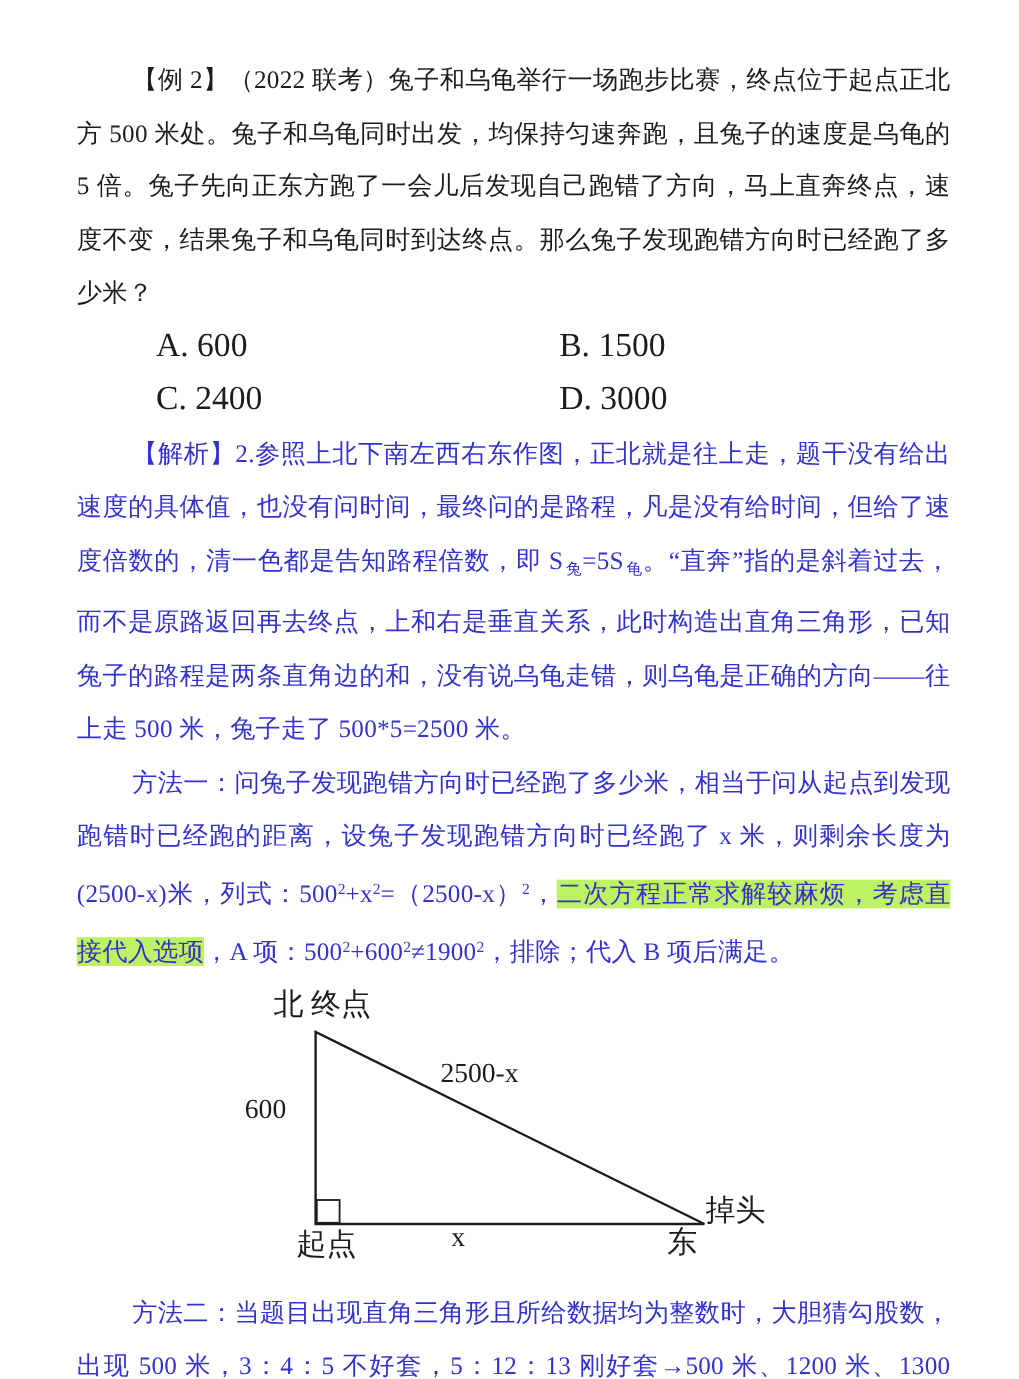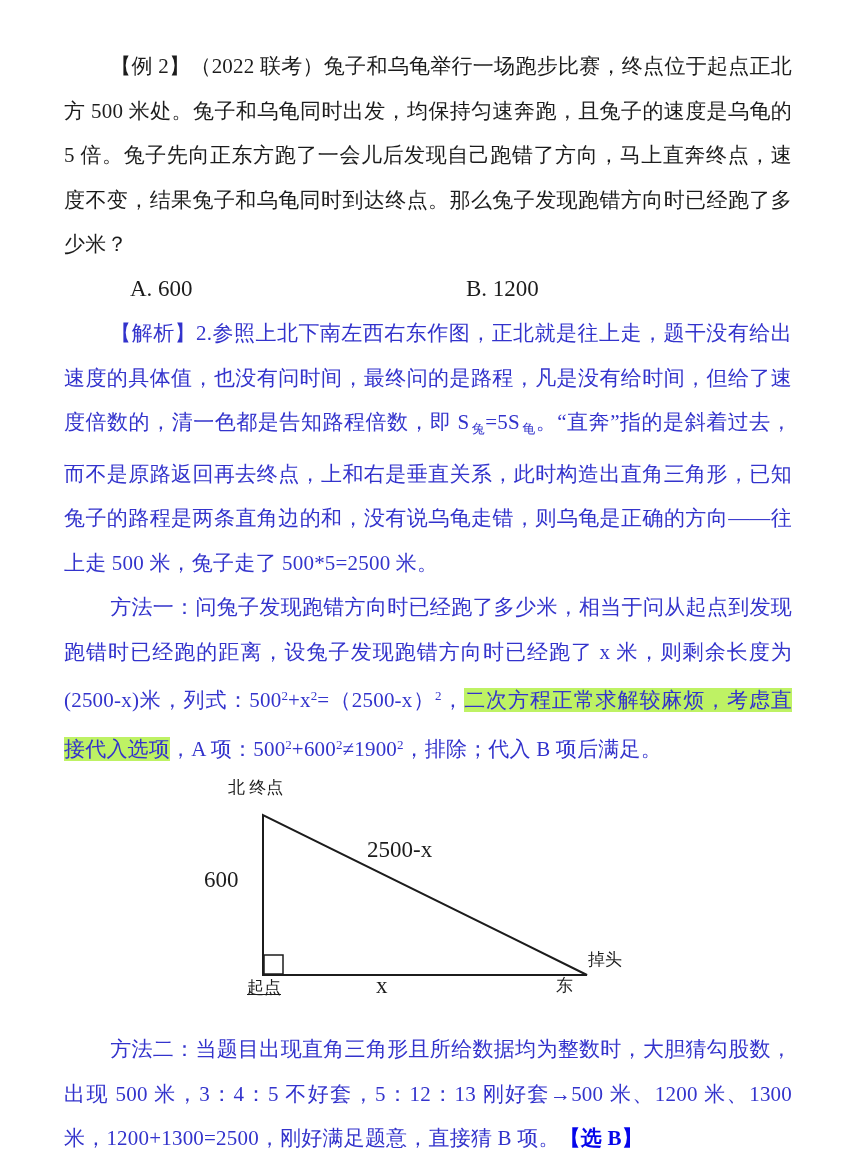--- a/index.html
+++ b/index.html
@@ -21,21 +21,21 @@
     margin: 0;
     font-size: 21px;
     line-height: 44.5px;
     text-align: justify;
     text-indent: 2.2em;
     letter-spacing: 0.2px;
   }
   .blue { color: #3333cc; }
   .opt-row {
     position: relative;
-    font-size: 23px;
+    font-size: 28px;
     line-height: 44.5px;
     height: 44.5px;
   }
   .optA { margin-left: 66px; }
   .optB { position: absolute; left: 402px; top: 0; }
   .sup {
     font-size: 13px;
     vertical-align: 7px;
     letter-spacing: 0;
   }
@@ -46,60 +46,64 @@
   }
   .hl { background: #bef264; }
   .answer { font-weight: bold; color: #0505ea; }
   .diagram {
     position: relative;
     height: 252px;
     margin-top: 4px;
   }
   .dlabel {
     position: absolute;
-    font-size: 17px;
+    font-size: 25px;
     color: #1c1c1c;
     white-space: nowrap;
     line-height: 1.1;
   }
   .dnum { font-size: 23px; text-align: right; }
   .tri-svg { position: absolute; left: 171px; top: 36px; }
 </style>
 </head>
 <body>
 
 <div class="page">
   <div class="content">
 
     <p class="para">
       <span>【例 2】（2022 联考）兔子和乌龟举行一场跑步比赛，终点位于起点正北方 500 米处。兔子和乌龟同时出发，均保持匀速奔跑，且兔子的速度是乌龟的 5 倍。兔子先向正东方跑了一会儿后发现自己跑错了方向，马上直奔终点，速度不变，结果兔子和乌龟同时到达终点。那么兔子发现跑错方向时已经跑了多少米？</span>
     </p>
 
     <div class="opt-row">
       <span class="optA">A. 600</span>
-      <span class="optB">B. 1200</span>
+      <span class="optB">B. 1500</span>
+    </div>
+    <div class="opt-row">
+      <span class="optA">C. 2400</span>
+      <span class="optB">D. 3000</span>
     </div>
 
     <p class="para blue">
       <span>【解析】2.参照上北下南左西右东作图，正北就是往上走，题干没有给出速度的具体值，也没有问时间，最终问的是路程，凡是没有给时间，但给了速度倍数的，清一色都是告知路程倍数，即 S</span><span class="sub">兔</span><span>=5S</span><span class="sub">龟</span><span>。“直奔”指的是斜着过去，而不是原路返回再去终点，上和右是垂直关系，此时构造出直角三角形，已知兔子的路程是两条直角边的和，没有说乌龟走错，则乌龟是正确的方向——往上走 500 米，兔子走了 500*5=2500 米。</span>
     </p>
 
     <p class="para blue">
       <span>方法一：问兔子发现跑错方向时已经跑了多少米，相当于问从起点到发现跑错时已经跑的距离，设兔子发现跑错方向时已经跑了 x 米，则剩余长度为(2500-x)米，列式：500</span><span class="sup">2</span><span>+x</span><span class="sup">2</span><span>=（2500-x）</span><span class="sup">2</span><span>，</span><span class="hl">二次方程正常求解较麻烦，考虑直接代入选项</span><span>，A 项：500</span><span class="sup">2</span><span>+600</span><span class="sup">2</span><span>≠1900</span><span class="sup">2</span><span>，排除；代入 B 项后满足。</span>
     </p>
 
     <div class="diagram">
       <svg class="tri-svg" width="370" height="180" viewBox="0 0 370 180">
         <polygon points="28,4 28,164 352,164" fill="none" stroke="#1c1c1c" stroke-width="2"></polygon>
         <rect x="29" y="144" width="19" height="19" fill="none" stroke="#1c1c1c" stroke-width="1.5"></rect>
       </svg>
       <span class="dlabel" style="left:164px; top:4px;">北 终点</span>
       <span class="dlabel dnum" style="left:140px; top:92px;">600</span>
       <span class="dlabel dnum" style="left:303px; top:62px;">2500-x</span>
-      <span class="dlabel" style="left:183px; top:204px;text-decoration:underline;">起点</span>
+      <span class="dlabel" style="left:183px; top:204px;">起点</span>
       <span class="dlabel dnum" style="left:312px; top:198px;">x</span>
       <span class="dlabel" style="left:492px; top:202px;">东</span>
       <span class="dlabel" style="left:524px; top:176px;">掉头</span>
     </div>
 
     <p class="para blue">
       <span>方法二：当题目出现直角三角形且所给数据均为整数时，大胆猜勾股数，出现 500 米，3：4：5 不好套，5：12：13 刚好套→500 米、1200 米、1300 米，1200+1300=2500，刚好满足题意，直接猜 B 项。</span><span class="answer">【选 B】</span>
     </p>
 
   </div>

